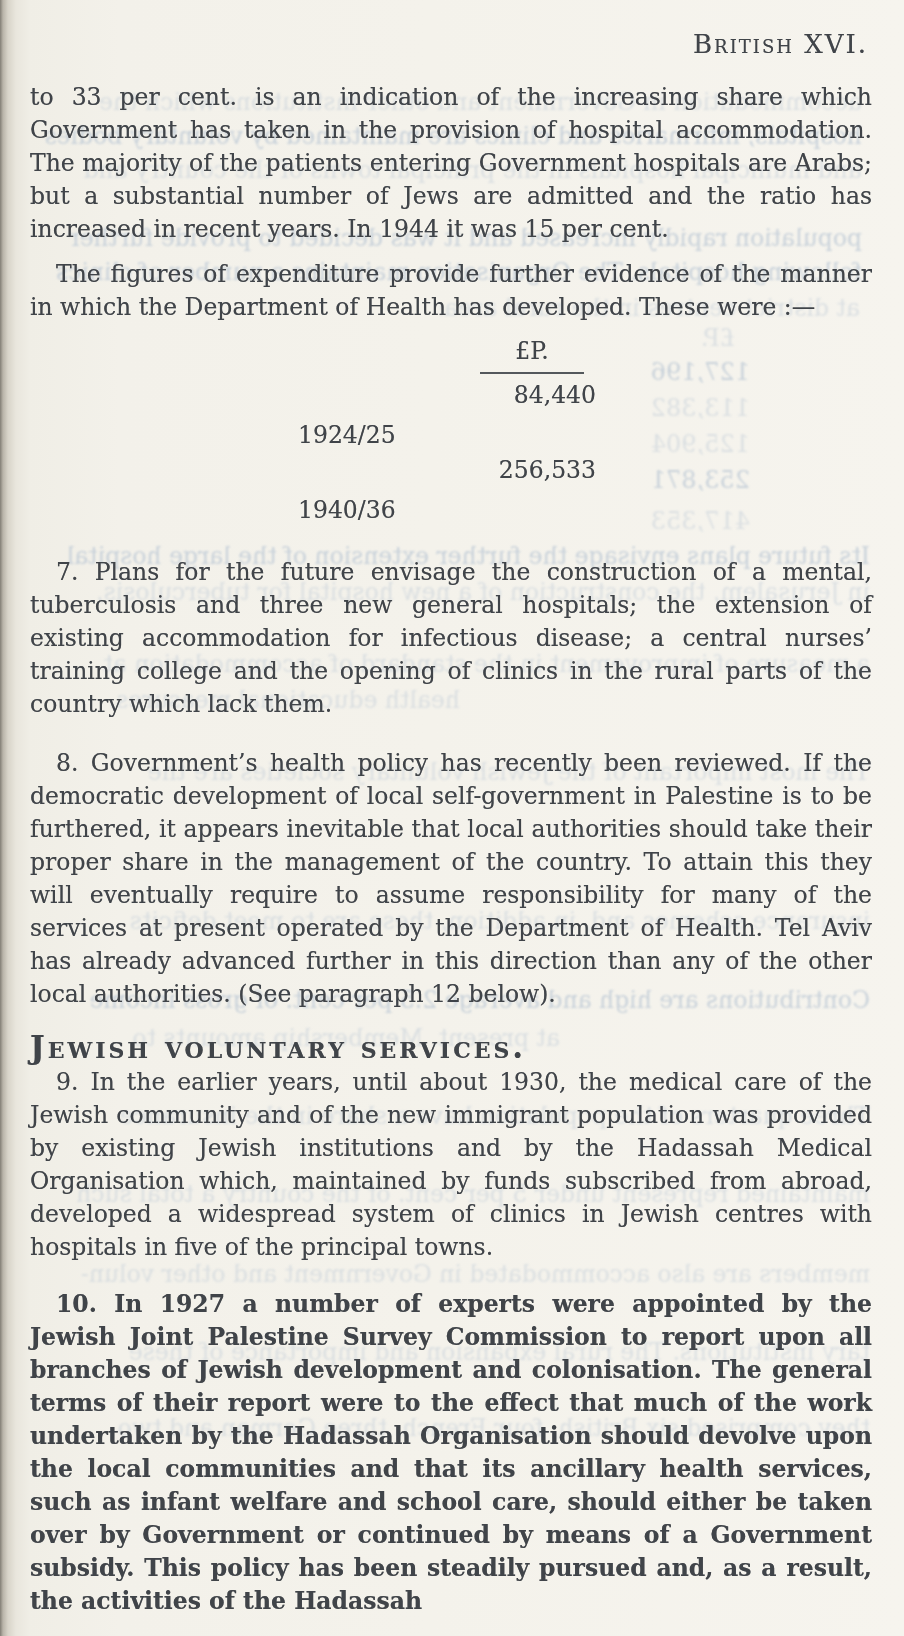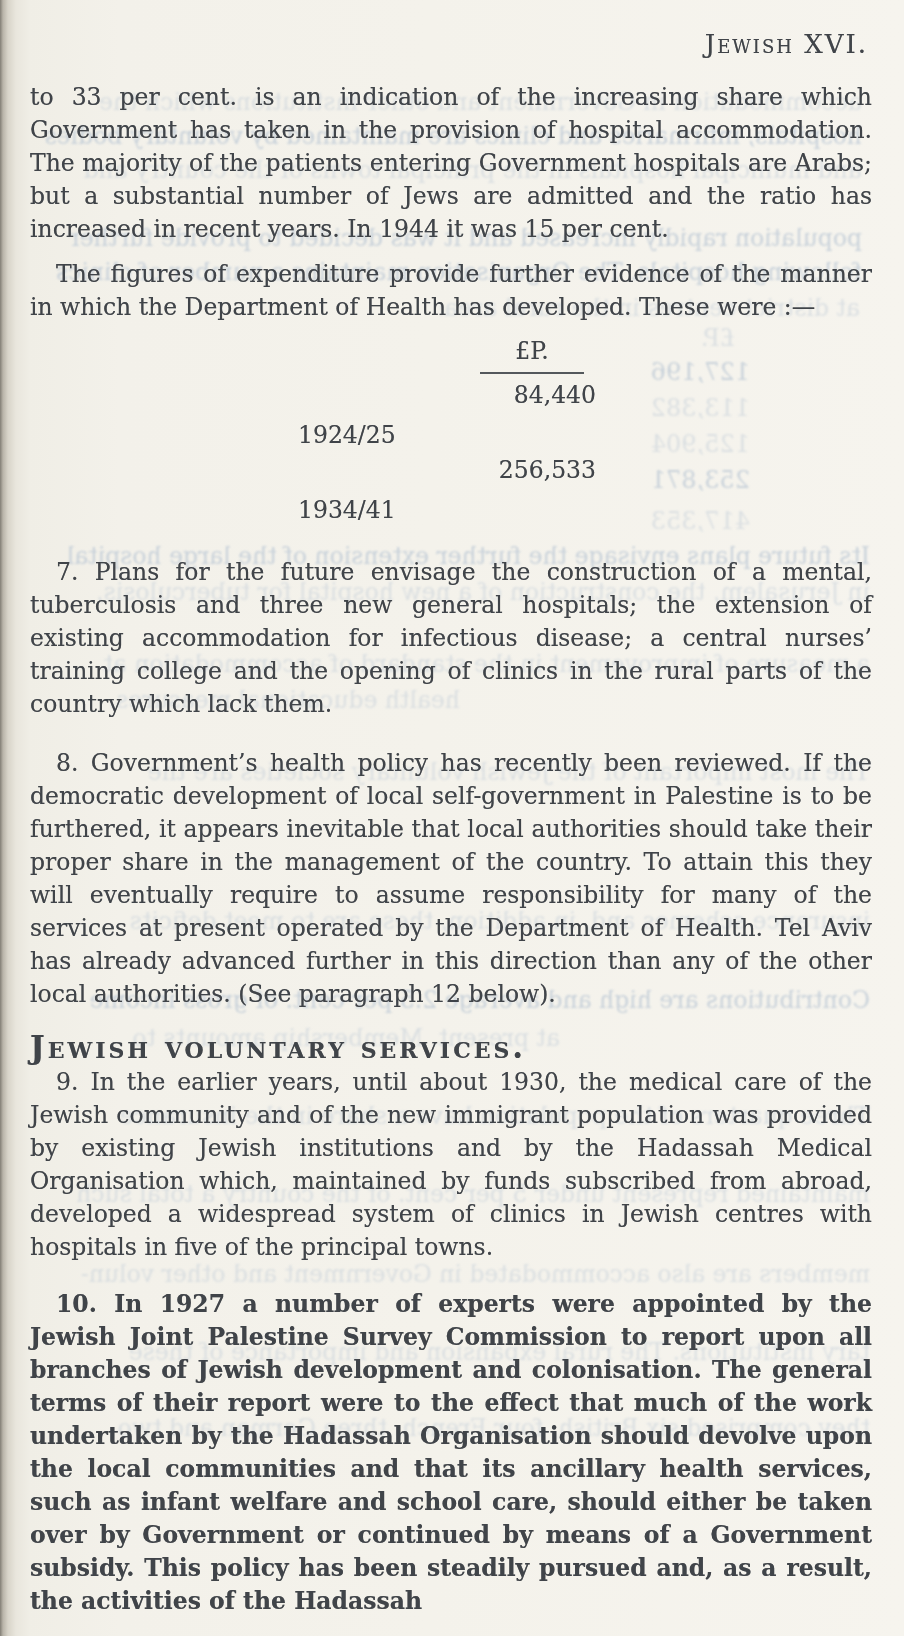--- a/index.html
+++ b/index.html
@@ -124,36 +124,36 @@
     <div class="ghost faint" style="top:1022px;left:40px;width:520px">at present.  Membership amounts to</div>
     <div class="ghost faint" style="top:1100px;left:40px;width:830px">Three quarters of the population have a share in the insurance</div>
     <div class="ghost faint" style="top:1178px;left:40px;width:830px">maintained represent under 5 per cent. of the country a total such</div>
     <div class="ghost faint" style="top:1258px;left:40px;width:830px">members are also accommodated in Government and other volun-</div>
     <div class="ghost faint" style="top:1336px;left:40px;width:830px">tary institutions. The rural expansion and importance of these</div>
     <div class="ghost faint" style="top:1412px;left:40px;width:830px">they comprised six British, four French, three German and two</div>
   </div>
 
   <div class="content">
 
-    <div class="running-head">Jewish XVI.</div>
+    <div class="running-head">British XVI.</div>
 
     <p class="para continuation p1">to 33 per cent. is an indication of the increasing share which Government has taken in the provision of hospital accommodation. The majority of the patients entering Government hospitals are Arabs; but a substantial number of Jews are admitted and the ratio has increased in recent years.  In 1944 it was 15 per cent.</p>
 
     <p class="para p2">The figures of expenditure provide further evidence of the manner in which the Department of Health has developed.  These were :—</p>
 
     <div class="xtable">
       <div class="trow thead-row">
         <span class="currency-cell">£P.</span>
       </div>
       <div class="trow">
         <span class="year">1924/25</span>
         <span class="amount">84,440</span>
       </div>
       <div class="trow">
-        <span class="year">1934/41</span>
+        <span class="year">1940/36</span>
         <span class="amount">256,533</span>
       </div>
     </div>
 
     <p class="para p7">7. Plans for the future envisage the construction of a mental, tuberculosis and three new general hospitals; the extension of existing accommodation for infectious disease; a central nurses’ training college and the opening of clinics in the rural parts of the country which lack them.</p>
 
     <p class="para p8">8. Government’s health policy has recently been reviewed.  If the democratic development of local self-government in Palestine is to be furthered, it appears inevitable that local authorities should take their proper share in the management of the country.  To attain this they will eventually require to assume responsibility for many of the services at present operated by the Department of Health.  Tel Aviv has already advanced further in this direction than any of the other local authorities.  (See paragraph 12 below).</p>
 
     <h2 class="section-heading">Jewish voluntary services.</h2>
 

